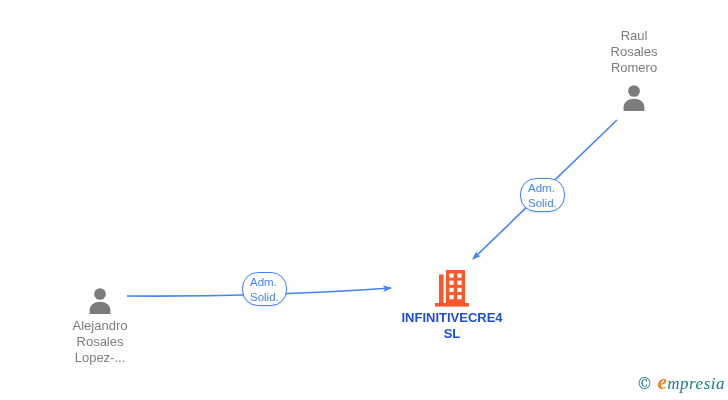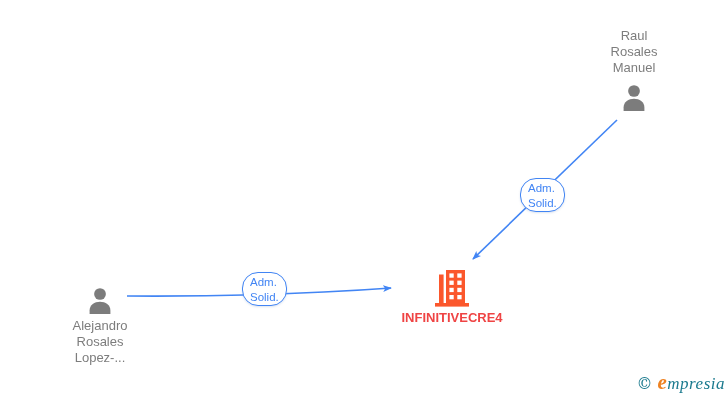--- a/index.html
+++ b/index.html
@@ -29,21 +29,21 @@
     color: #7d7d7d;
     font-size: 13px;
     line-height: 16px;
     text-align: center;
     white-space: nowrap;
   }
   .node-label span { display: block; }
   .person-node .icon-wrap { width: 32px; height: 32px; }
   .company-node .icon-wrap { width: 34px; height: 37px; }
   .company-label {
-    color: #ef4444;
+    color: #1d4ed8;
     font-weight: bold;
     font-size: 13px;
     line-height: 16px;
     text-align: center;
     margin-top: 3px;
     white-space: nowrap;
   }
   .company-label span { display: block; }
   .person-top-right { left: 574px; top: 28px; width: 120px; }
   .person-top-right .icon-wrap { margin-top: 7px; }
@@ -94,21 +94,21 @@
       </marker>
     </defs>
     <path d="M617 120 L473 259" stroke="#4285F4" stroke-width="1.6" fill="none" marker-end="url(#arrowhead)"></path>
     <path d="M127 296 Q268 297 391 288" stroke="#4285F4" stroke-width="1.6" fill="none" marker-end="url(#arrowhead)"></path>
   </svg>
 
   <div class="node person-node person-top-right">
     <div class="node-label">
       <span>Raul</span>
       <span>Rosales</span>
-      <span>Manuel</span>
+      <span>Romero</span>
     </div>
     <div class="icon-wrap">
       <svg viewBox="0 0 24 24" width="32" height="32">
         <circle cx="12" cy="6" r="4.4" fill="#7c7c7c"></circle>
         <path d="M4.2 21 v-2.6 c0-4.4 3.7-6.6 7.8-6.6 s7.8 2.2 7.8 6.6 V21 z" fill="#7c7c7c"></path>
       </svg>
     </div>
   </div>
 
   <div class="node person-node person-bottom-left">
@@ -138,20 +138,21 @@
           <rect x="22.3" y="10.6" width="4.3" height="4.3"></rect>
           <rect x="14.4" y="17.8" width="4.3" height="4.3"></rect>
           <rect x="22.3" y="17.8" width="4.3" height="4.3"></rect>
           <rect x="14.4" y="25" width="4.3" height="4.3"></rect>
           <rect x="22.3" y="25" width="4.3" height="4.3"></rect>
         </g>
       </svg>
     </div>
     <div class="company-label">
       <span>INFINITIVECRE4</span>
+      <span>SL</span>
     </div>
   </div>
 
   <div class="edge-label edge-label-1">
     <span>Adm.</span>
     <span>Solid.</span>
   </div>
   <div class="edge-label edge-label-2">
     <span>Adm.</span>
     <span>Solid.</span>

